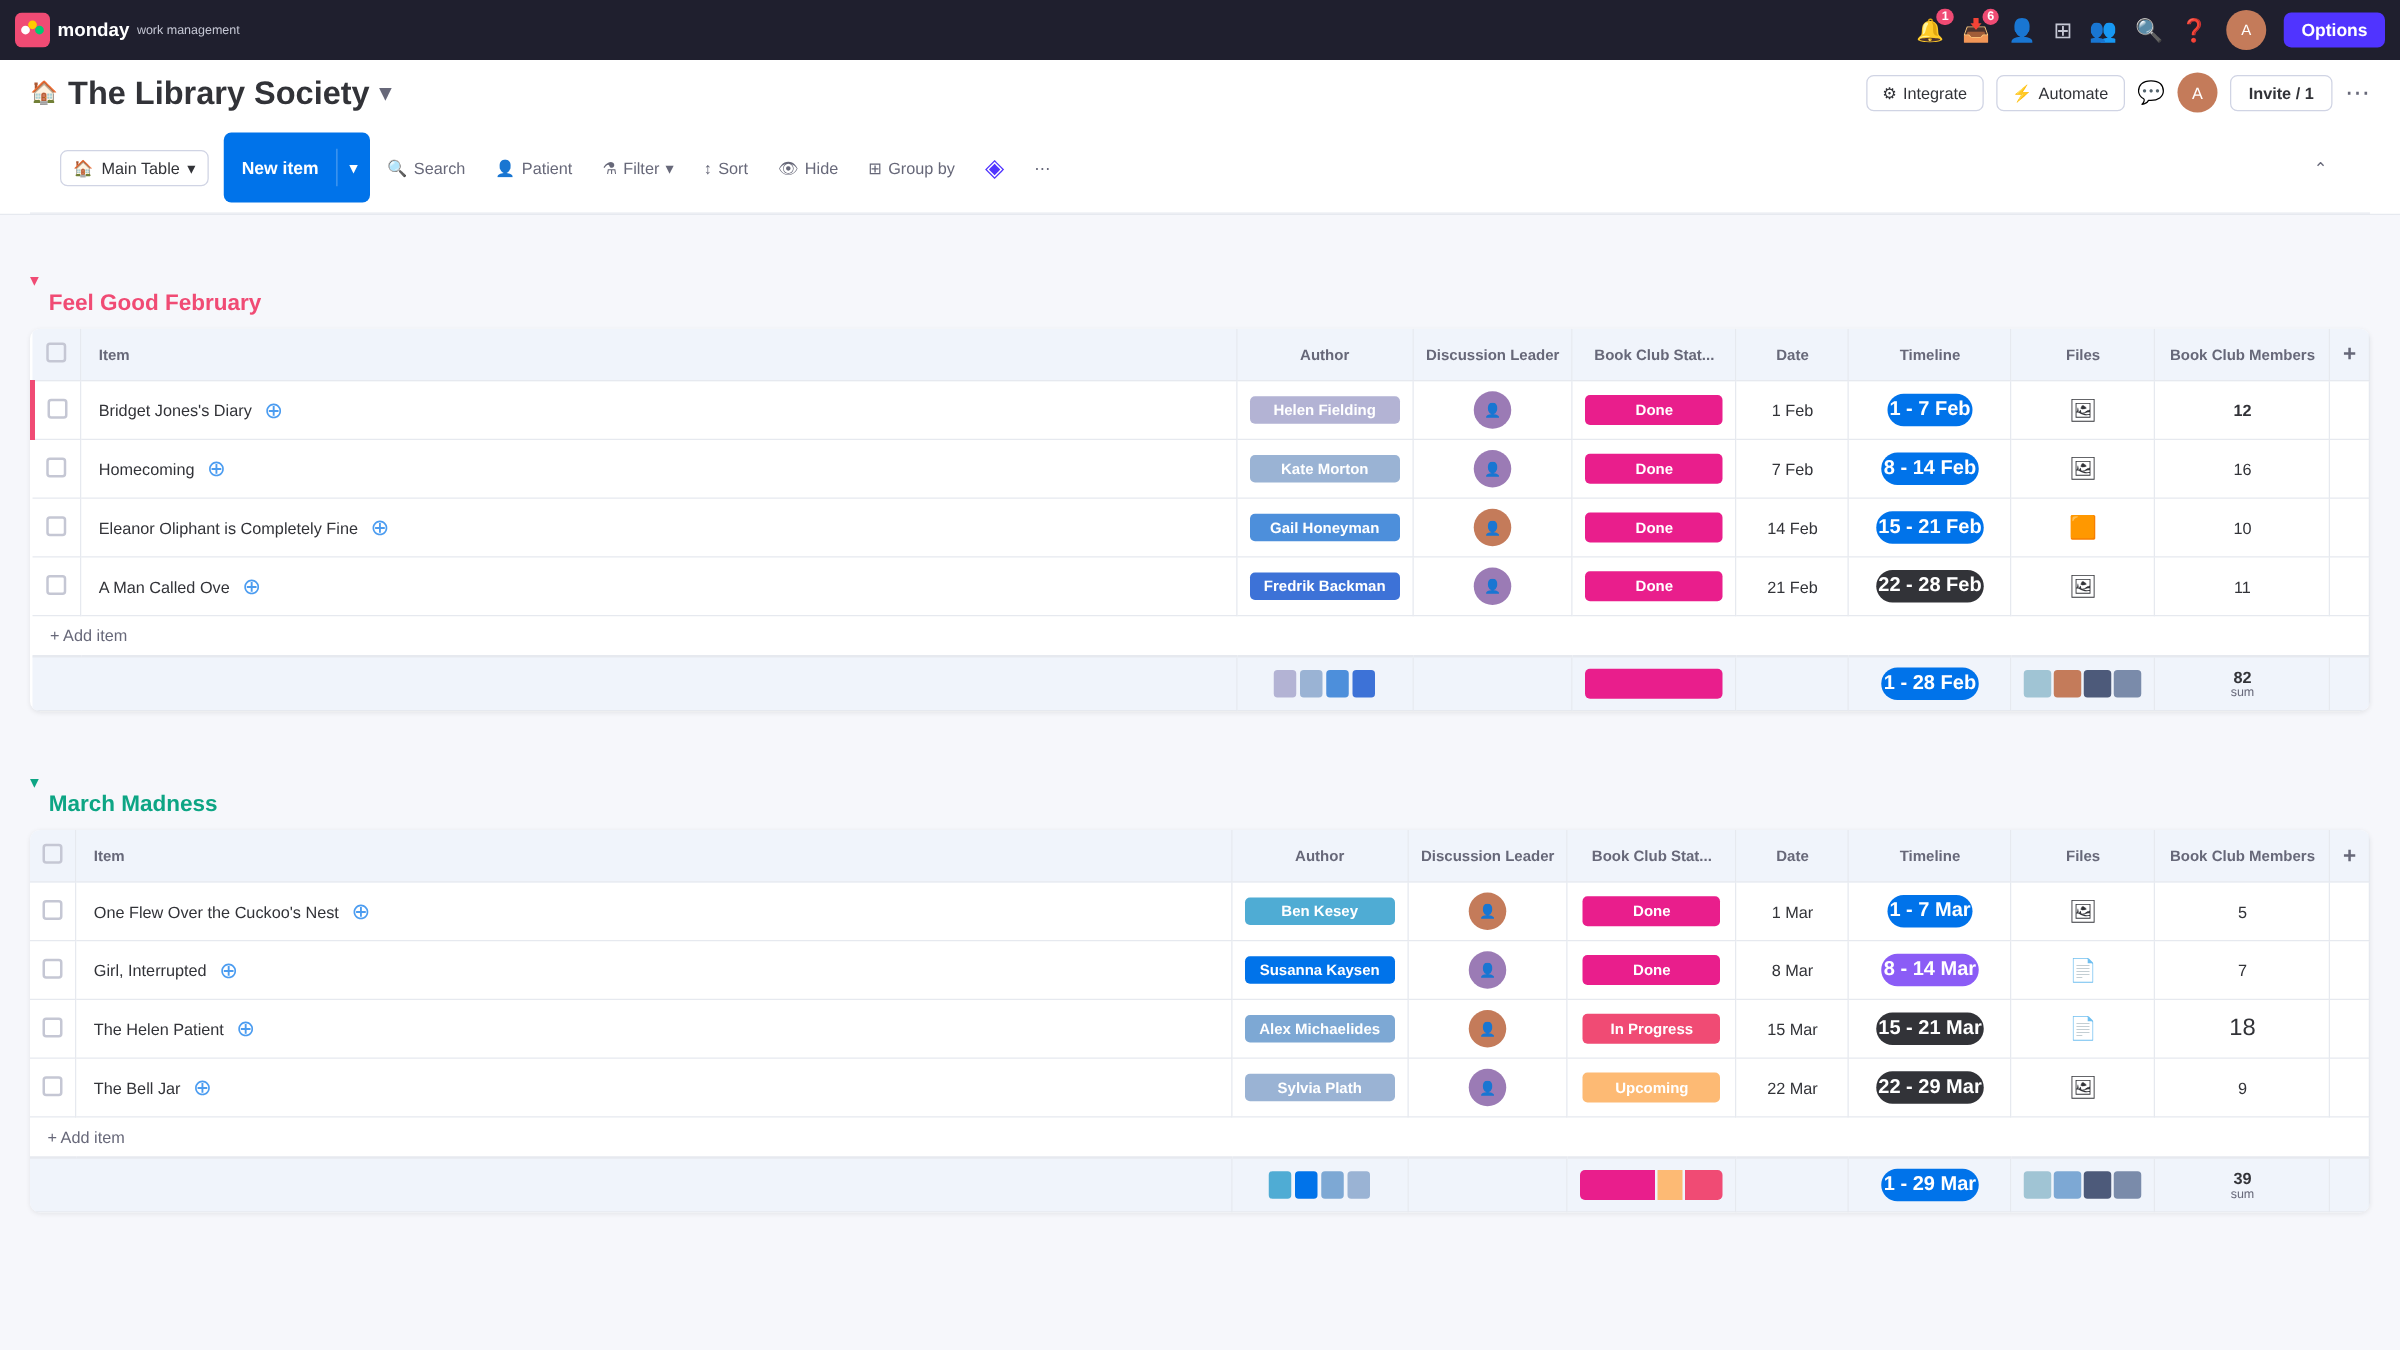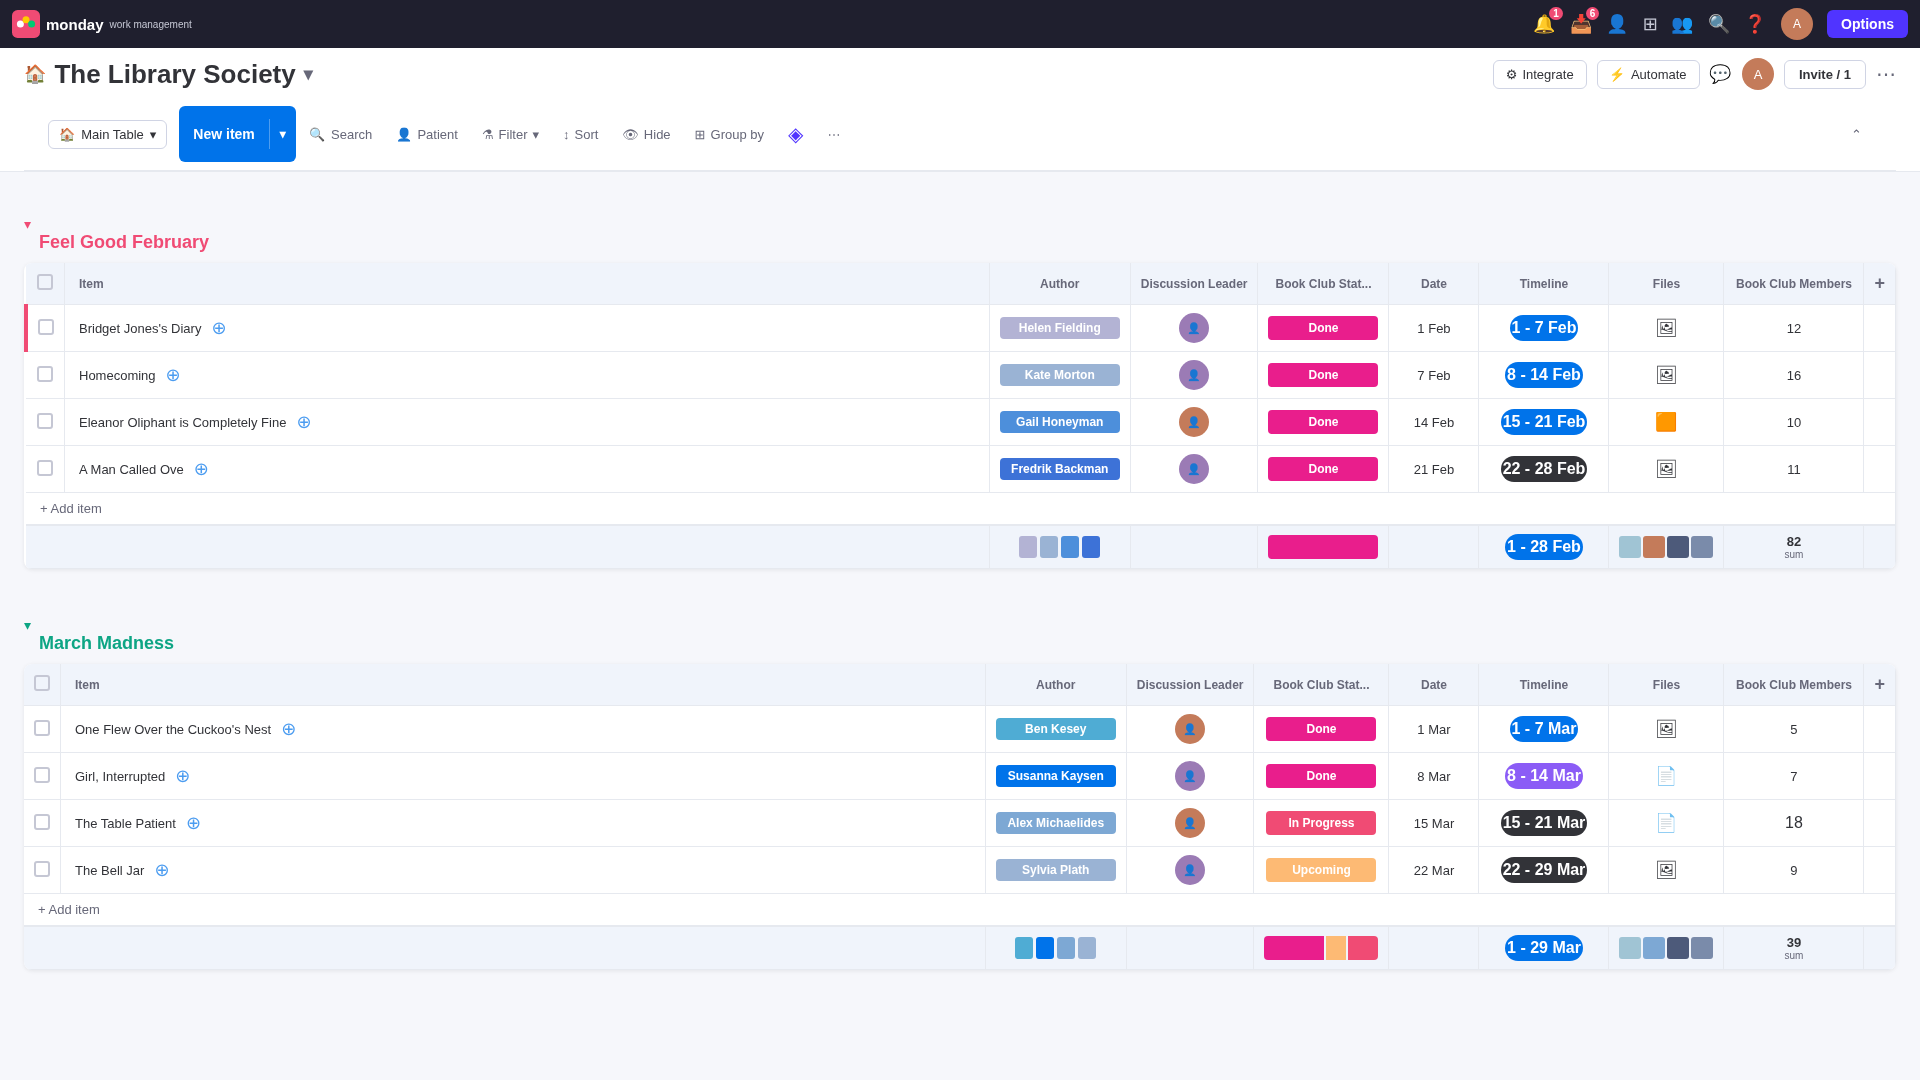--- a/index.html
+++ b/index.html
@@ -325,21 +325,21 @@
           <td>
             <span class="status-badge" style="background:#e91e8c;">Done</span>
           </td>
           <td style="color:#323338; font-size:13px;">1 Feb</td>
           <td>
             <span class="timeline-badge" style="background:#0073ea;">1 - 7 Feb</span>
           </td>
           <td>
             <span style="font-size:18px;">🖼</span>
           </td>
-          <td style="font-size:13px; color:#323338; font-weight:400;">12</td>
+          <td style="font-size:13px; color:#323338; font-weight:700;">12</td>
           <td></td>
         </tr>
 
         <tr>
           <td><span class="checkbox"></span></td>
           <td class="item-td">
             <div class="item-cell-inner">
               <span>Homecoming</span>
               <span class="add-row-btn">⊕</span>
             </div>
@@ -551,21 +551,21 @@
             <span style="font-size:18px;">📄</span>
           </td>
           <td style="font-size:13px; color:#323338; font-weight:500;">7</td>
           <td></td>
         </tr>
 
         <tr>
           <td><span class="checkbox"></span></td>
           <td class="item-td">
             <div class="item-cell-inner">
-              <span>The Table Patient</span>
+              <span>The Helen Patient</span>
               <span class="add-row-btn">⊕</span>
             </div>
           </td>
           <td>
             <span class="author-badge" style="background:#7da8d4;">Alex Michaelides</span>
           </td>
           <td>
             <div class="avatar-stack">
               <div class="avatar-circle" style="background:#c47b5a;">👤</div>
             </div>
@@ -573,21 +573,21 @@
           <td>
             <span class="status-badge" style="background:#f04b74;">In Progress</span>
           </td>
           <td style="color:#323338; font-size:13px;">15 Mar</td>
           <td>
             <span class="timeline-badge" style="background:#323338;">15 - 21 Mar</span>
           </td>
           <td>
             <span style="font-size:18px;">📄</span>
           </td>
-          <td style="font-size:16px; color:#323338; font-weight:500;">18</td>
+          <td style="font-size:19px; color:#323338; font-weight:500;">18</td>
           <td></td>
         </tr>
 
         <tr>
           <td><span class="checkbox"></span></td>
           <td class="item-td">
             <div class="item-cell-inner">
               <span>The Bell Jar</span>
               <span class="add-row-btn">⊕</span>
             </div>

